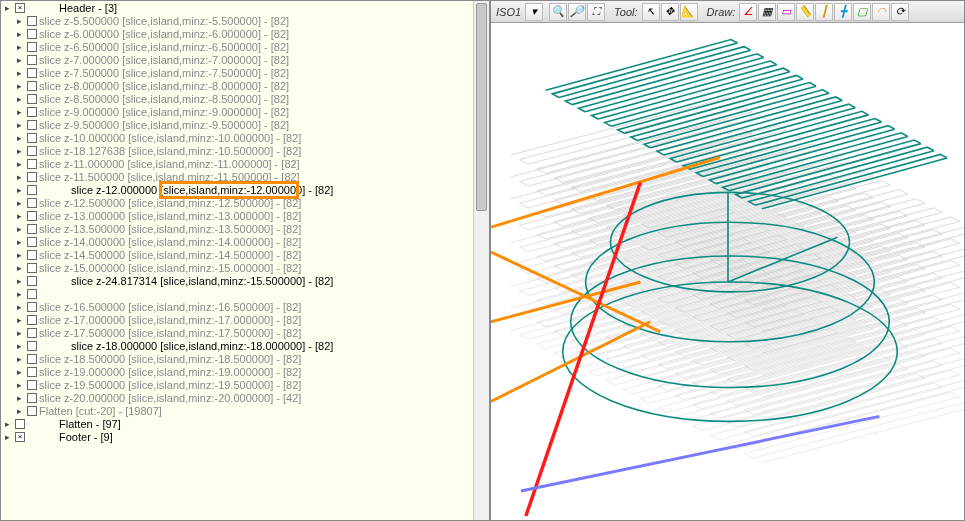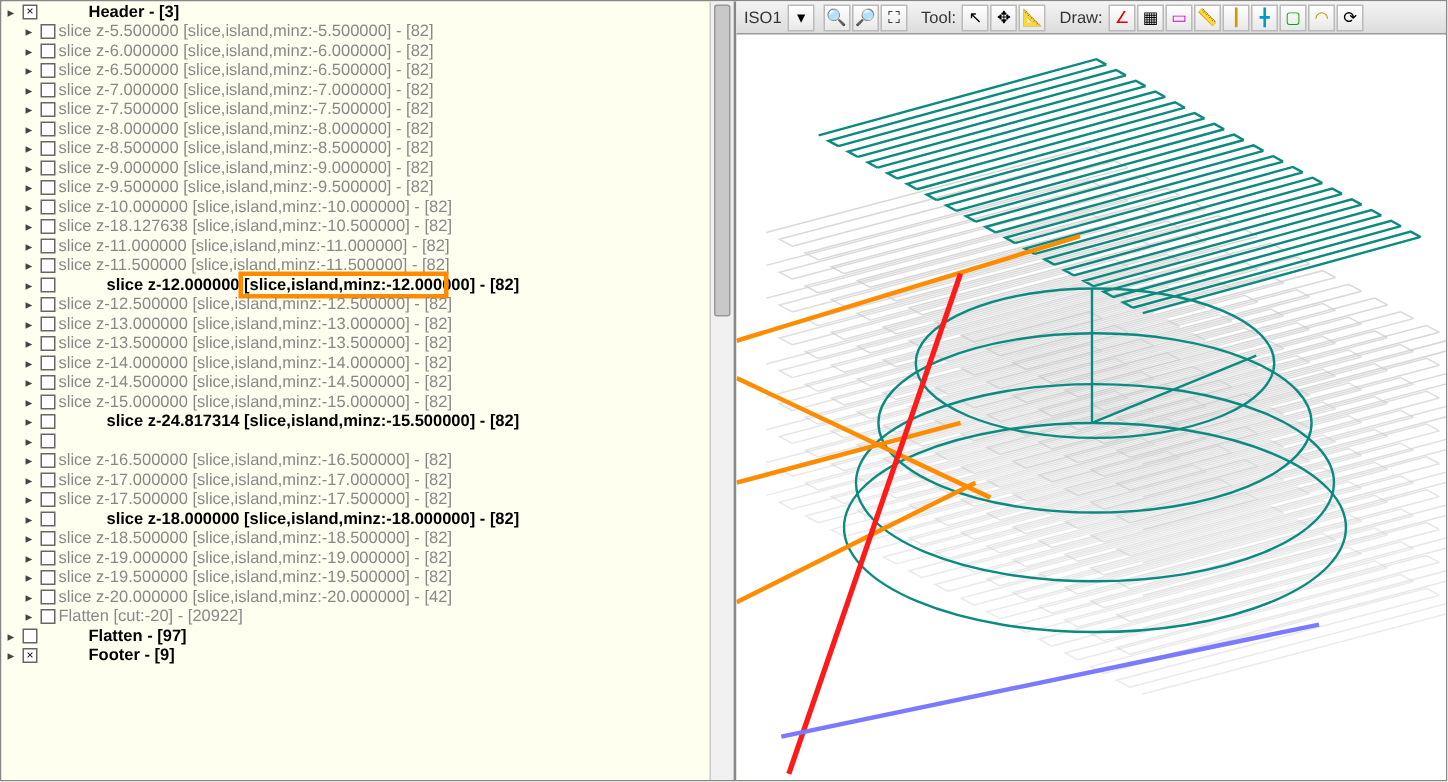--- a/index.html
+++ b/index.html
@@ -1,27 +1,27 @@
 <!DOCTYPE html>
 <html><head>
 <meta charset="utf-8">
 <style>
 * { margin: 0; padding: 0; box-sizing: border-box; }
 body { font-family: "Segoe UI", Tahoma, sans-serif; font-size: 11px; background: #fff; overflow: hidden; }
 .app { display: flex; width: 965px; height: 521px; border: 1px solid #888; }
 .tree-panel { width: 490px; height: 100%; background: #fffff0; overflow-y: auto; border-right: 2px solid #888; position: relative; }
 .tree-row { display: flex; align-items: center; height: 13px; padding-left: 4px; white-space: nowrap; cursor: default; position: relative; }
-.tree-row.bold .lbl { font-weight: bold; color: #000; padding-left: 32px; }
+.tree-row.bold .lbl { font-weight: normal; color: #000; padding-left: 32px; }
 .tree-row .lbl { color: #888; }
 .tree-row.level1 { padding-left: 16px; }
 .arrow { width: 10px; display: inline-block; color: #444; font-size: 9px; }
 .box { width: 10px; height: 10px; border: 1px solid #666; display: inline-flex; align-items: center; justify-content: center; margin-right: 2px; font-size: 8px; line-height: 1; background: #fff; }
 .box.x::after { content: "×"; color: #000; }
 .orange-box { position: absolute; border: 3px solid #ff8c00; pointer-events: none; }
-.view-panel { flex: 1; height: 100%; position: relative; background: #fff; }
+.view-panel { flex: 1; height: 100%; position: relative; background: #fff; font-style: italic; }
 .toolbar { height: 22px; background: linear-gradient(#f4f4f4,#dcdcdc); border-bottom: 1px solid #999; display: flex; align-items: center; padding: 0 2px; gap: 1px; }
 .tb-label { font-size: 11px; color: #333; padding: 0 3px; }
 .tb-btn { width: 18px; height: 18px; border: 1px solid #bbb; background: linear-gradient(#fff,#e8e8e8); display: inline-flex; align-items: center; justify-content: center; cursor: pointer; font-size: 11px; }
 .tb-sep { width: 4px; }
 .canvas { position: absolute; top: 22px; left: 0; right: 0; bottom: 0; }
 .canvas svg { width: 100%; height: 100%; }
 .scroll-v { position: absolute; right: 0; top: 0; bottom: 0; width: 16px; background: #f0f0f0; border-left: 1px solid #ccc; }
 .scroll-thumb { position: absolute; left: 2px; right: 2px; background: #c8c8c8; border: 1px solid #999; border-radius: 2px; }
 </style>
 </head>
@@ -183,21 +183,21 @@
         <span class="lbl">slice z-19.500000 [slice,island,minz:-19.500000] - [82]</span>
       </div>
       <div class="tree-row level1">
         <span class="arrow">▸</span>
         <span class="box"></span>
         <span class="lbl">slice z-20.000000 [slice,island,minz:-20.000000] - [42]</span>
       </div>
       <div class="tree-row level1">
         <span class="arrow">▸</span>
         <span class="box"></span>
-        <span class="lbl">Flatten [cut:-20] - [20922]</span>
+        <span class="lbl">Flatten [cut:-20] - [19807]</span>
       </div>
       <div class="tree-row bold">
         <span class="arrow">▸</span>
         <span class="box"></span>
         <span class="lbl">Flatten - [97]</span>
       </div>
       <div class="tree-row bold">
         <span class="arrow">▸</span>
         <span class="box x"></span>
         <span class="lbl">Footer - [9]</span>

